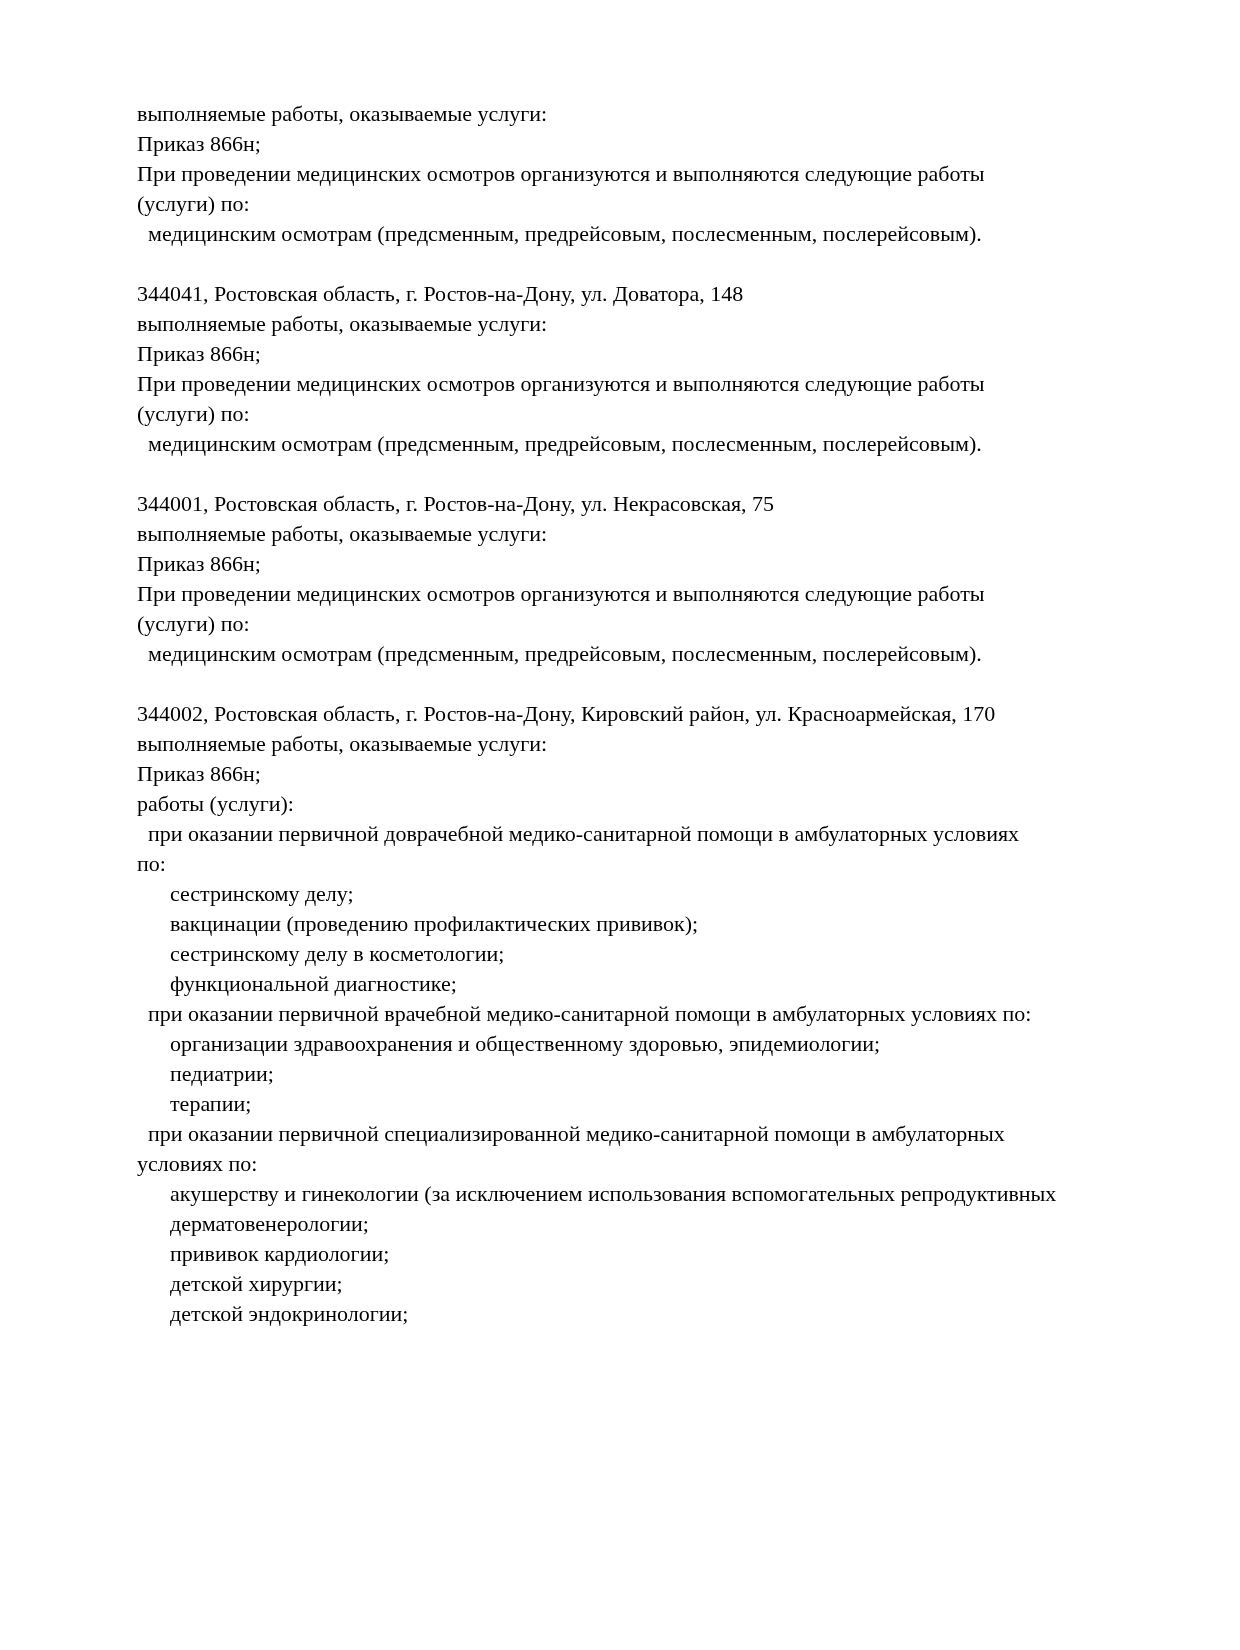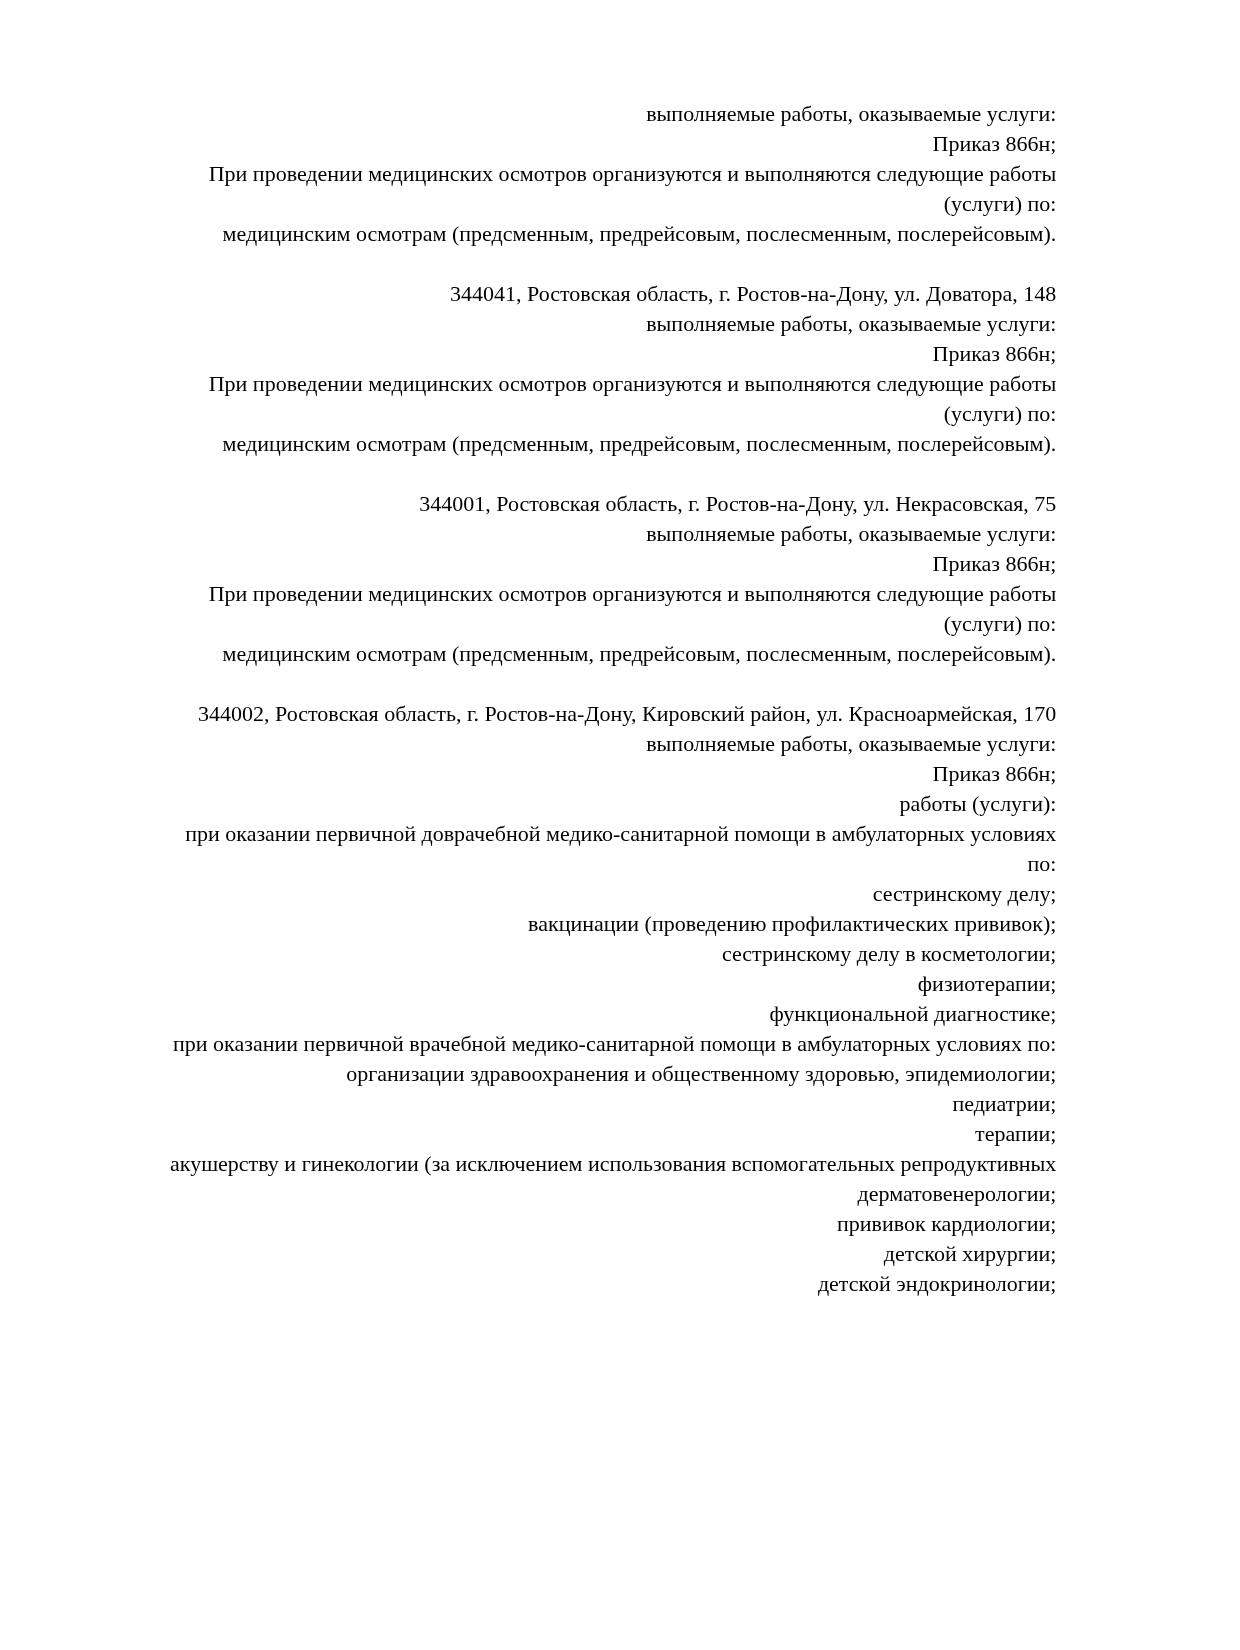--- a/index.html
+++ b/index.html
@@ -19,21 +19,20 @@
     left: 137px;
     top: 99px;
     font-family: "Liberation Serif", "DejaVu Serif", serif;
     font-size: 22px;
     line-height: 30px;
     color: #000000;
   }
   .text-line {
     white-space: pre;   
     height: 30px;
-    text-align: right;
   }
 </style>
 </head>
 <body>
 
 <div class="page">
   <div class="text-body">
       <div class="text-line">выполняемые работы, оказываемые услуги:</div>
       <div class="text-line">Приказ 866н;</div>
       <div class="text-line">При проведении медицинских осмотров организуются и выполняются следующие работы</div>
@@ -56,25 +55,26 @@
       <div class="text-line">&nbsp;</div>
       <div class="text-line">344002, Ростовская область, г. Ростов-на-Дону, Кировский район, ул. Красноармейская, 170</div>
       <div class="text-line">выполняемые работы, оказываемые услуги:</div>
       <div class="text-line">Приказ 866н;</div>
       <div class="text-line">работы (услуги):</div>
       <div class="text-line">  при оказании первичной доврачебной медико-санитарной помощи в амбулаторных условиях</div>
       <div class="text-line">по:</div>
       <div class="text-line">      сестринскому делу;</div>
       <div class="text-line">      вакцинации (проведению профилактических прививок);</div>
       <div class="text-line">      сестринскому делу в косметологии;</div>
-      <div class="text-line">      физиотерапии;</div>
       <div class="text-line">      функциональной диагностике;</div>
       <div class="text-line">  при оказании первичной врачебной медико-санитарной помощи в амбулаторных условиях по:</div>
       <div class="text-line">      организации здравоохранения и общественному здоровью, эпидемиологии;</div>
       <div class="text-line">      педиатрии;</div>
       <div class="text-line">      терапии;</div>
+      <div class="text-line">  при оказании первичной специализированной медико-санитарной помощи в амбулаторных</div>
+      <div class="text-line">условиях по:</div>
       <div class="text-line">      акушерству и гинекологии (за исключением использования вспомогательных репродуктивных</div>
       <div class="text-line">      дерматовенерологии;</div>
       <div class="text-line">      прививок кардиологии;</div>
       <div class="text-line">      детской хирургии;</div>
       <div class="text-line">      детской эндокринологии;</div>
     </div>
 </div>
 
 </body></html>

